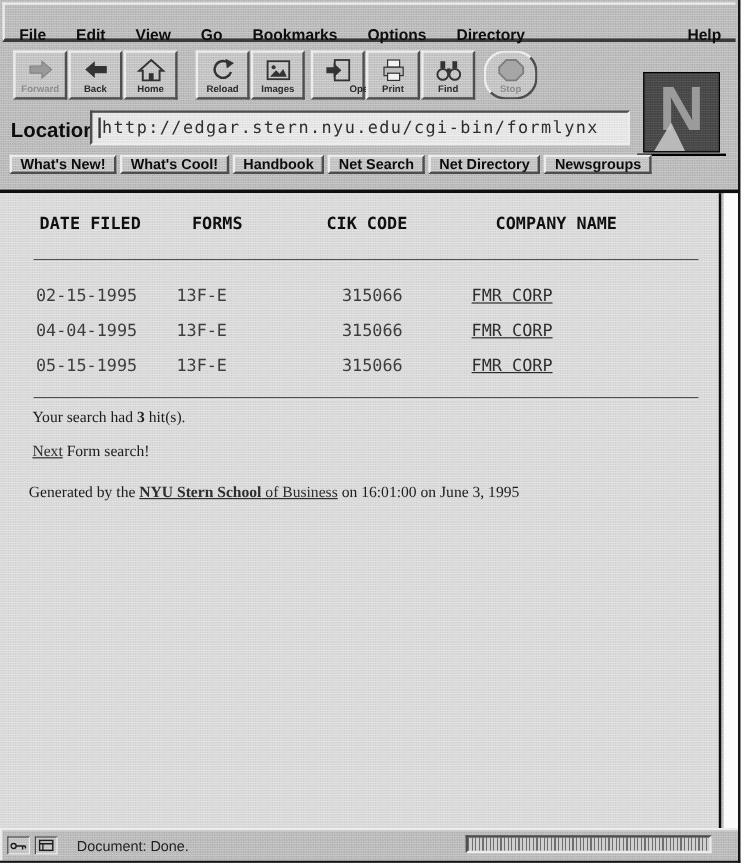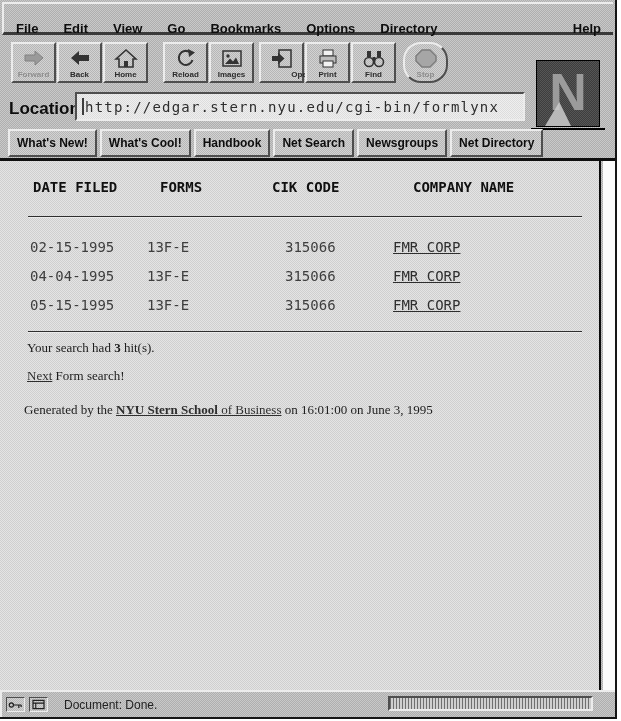--- a/index.html
+++ b/index.html
@@ -51,21 +51,21 @@
     font-family:"DejaVu Sans Mono", monospace; font-size:14px; letter-spacing:1.2px; color:#2d2d2d; }
   .caret { width:2px; height:17px; background:#3c3c3c; margin-right:1px; flex:none; }
   .logo { position:absolute; top:60px; left:536px; width:64px; height:67px;
     border:1px solid #000; overflow:hidden; }
   .logo-letter { position:absolute; top:50%; left:50%; transform:translate(-50%,-54%);
     font-size:52px; font-weight:bold; color:#9b9b9b; font-family:"Liberation Sans",sans-serif; }
   .logo-mountain { position:absolute; bottom:0; left:8px; width:26px; height:24px;
     background:#cdcdcd; clip-path:polygon(0 100%, 55% 0, 100% 100%); opacity:.85; }
   .logo-underline { position:absolute; top:128px; left:531px; width:74px; height:2px; background:#000; }
   .dirrow { position:absolute; top:129px; left:8px; display:flex; }
-  .dbtn { height:28px; margin-right:3px; padding:0 7px; display:flex; align-items:center;
+  .dbtn { height:16px; margin-right:3px; padding:0 7px; display:flex; align-items:center;
     font-size:12px; font-weight:bold; color:#0d0d0d; white-space:nowrap; }
   .sep { position:absolute; top:158px; left:0; width:615px; height:3px; background:#0f0f0f; }
   
   .content { position:absolute; top:161px; left:0; width:601px; height:529px;
     border-right:2px solid #0c0c0c; }
   .scrollstrip { position:absolute; top:161px; left:603px; width:12px; height:529px; background:#fbfbfb; }
   .th { position:absolute; font-family:"DejaVu Sans Mono",monospace; font-weight:bold;
     font-size:14px; color:#101010; white-space:nowrap; }
   .td { position:absolute; font-family:"DejaVu Sans Mono",monospace;
     font-size:14px; color:#3e3e3e; white-space:nowrap; }
@@ -200,22 +200,22 @@
     <span class="logo-letter">N</span>
     <span class="logo-mountain"></span>
   </div>
   <div class="logo-underline"></div>
 
   <div class="dirrow">
     <div class="dbtn raised d-btn">What's New!</div>
     <div class="dbtn raised d-btn">What's Cool!</div>
     <div class="dbtn raised d-btn">Handbook</div>
     <div class="dbtn raised d-btn">Net Search</div>
+    <div class="dbtn raised d-btn">Net Directory</div>
     <div class="dbtn raised d-btn">Newsgroups</div>
-    <div class="dbtn raised d-btn">Net Directory</div>
   </div>
 
   <div class="sep"></div>
 
   <div class="content d-content">
 
     <span class="th" style="top:18px; left:33px">DATE FILED</span>
     <span class="th" style="top:18px; left:160px">FORMS</span>
     <span class="th" style="top:18px; left:272px">CIK CODE</span>
     <span class="th" style="top:18px; left:413px">COMPANY NAME</span>

